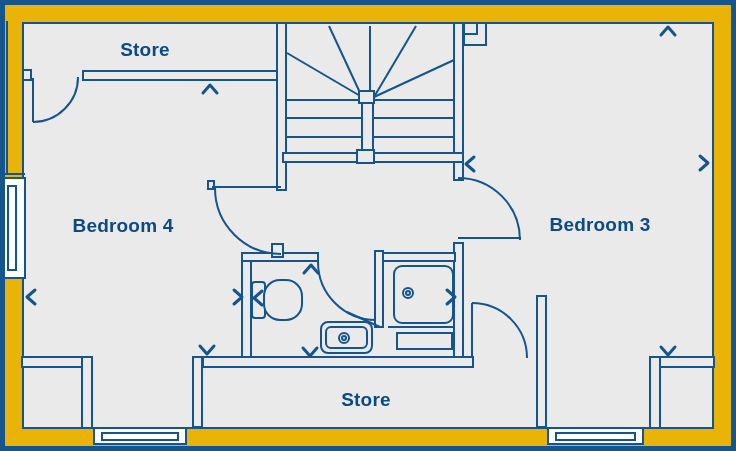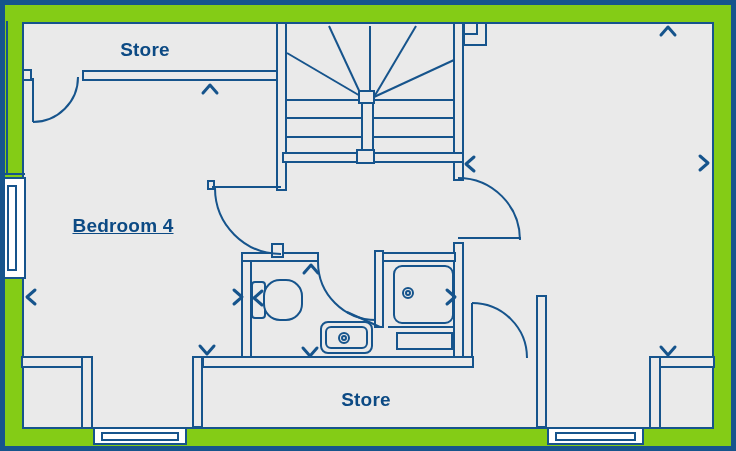--- a/index.html
+++ b/index.html
@@ -1,16 +1,16 @@
 <!DOCTYPE html>
 <html><head>
 <meta charset="utf-8">
 <style>
   html,body{margin:0;padding:0;background:#ffffff;}
-  .canvas{position:relative;width:736px;height:451px;background:#84cc16;
+  .canvas{position:relative;width:736px;height:451px;background:#eab308;
           font-family:"Liberation Sans",sans-serif;overflow:hidden;}
   .plan-svg{position:absolute;left:0;top:0;}
   .room-label{position:absolute;transform:translate(-50%,-50%);
               font-weight:bold;font-size:19px;color:#0c4a84;
               white-space:nowrap;letter-spacing:.2px;}
   
   .w  {fill:#eaeaea;stroke:#16548c;stroke-width:2;}   
   .ln {fill:none;stroke:#16548c;stroke-width:2;}      
   .wh {fill:#ffffff;stroke:#16548c;stroke-width:2;}   
   .fx {fill:#eaeaea;stroke:#16548c;stroke-width:2;}   
@@ -172,15 +172,16 @@
         <polyline points="262,291 254,298 262,305" fill="none" stroke="#16548c" stroke-width="3" stroke-linecap="round" stroke-linejoin="round"></polyline>
         <polyline points="304,273 311,265 318,273" fill="none" stroke="#16548c" stroke-width="3" stroke-linecap="round" stroke-linejoin="round"></polyline>
         <polyline points="303,348 310,356 317,348" fill="none" stroke="#16548c" stroke-width="3" stroke-linecap="round" stroke-linejoin="round"></polyline>
         <polyline points="200,346 207,354 214,346" fill="none" stroke="#16548c" stroke-width="3" stroke-linecap="round" stroke-linejoin="round"></polyline>
         <polyline points="661,347 668,355 675,347" fill="none" stroke="#16548c" stroke-width="3" stroke-linecap="round" stroke-linejoin="round"></polyline>
         <polyline points="447,290 455,297 447,304" fill="none" stroke="#16548c" stroke-width="3" stroke-linecap="round" stroke-linejoin="round"></polyline>
       </g>
   </svg>
 
   <div class="room-label" style="left:145px;top:50px;">Store</div>
-  <div class="room-label" style="left:123px;top:226px;text-decoration:underline;">Bedroom 4</div>
+  <div class="room-label" style="left:123px;top:226px;">Bedroom 4</div>
+  <div class="room-label" style="left:600px;top:225px;">Bedroom 3</div>
   <div class="room-label" style="left:366px;top:400px;">Store</div>
 </div>
 
 </body></html>

